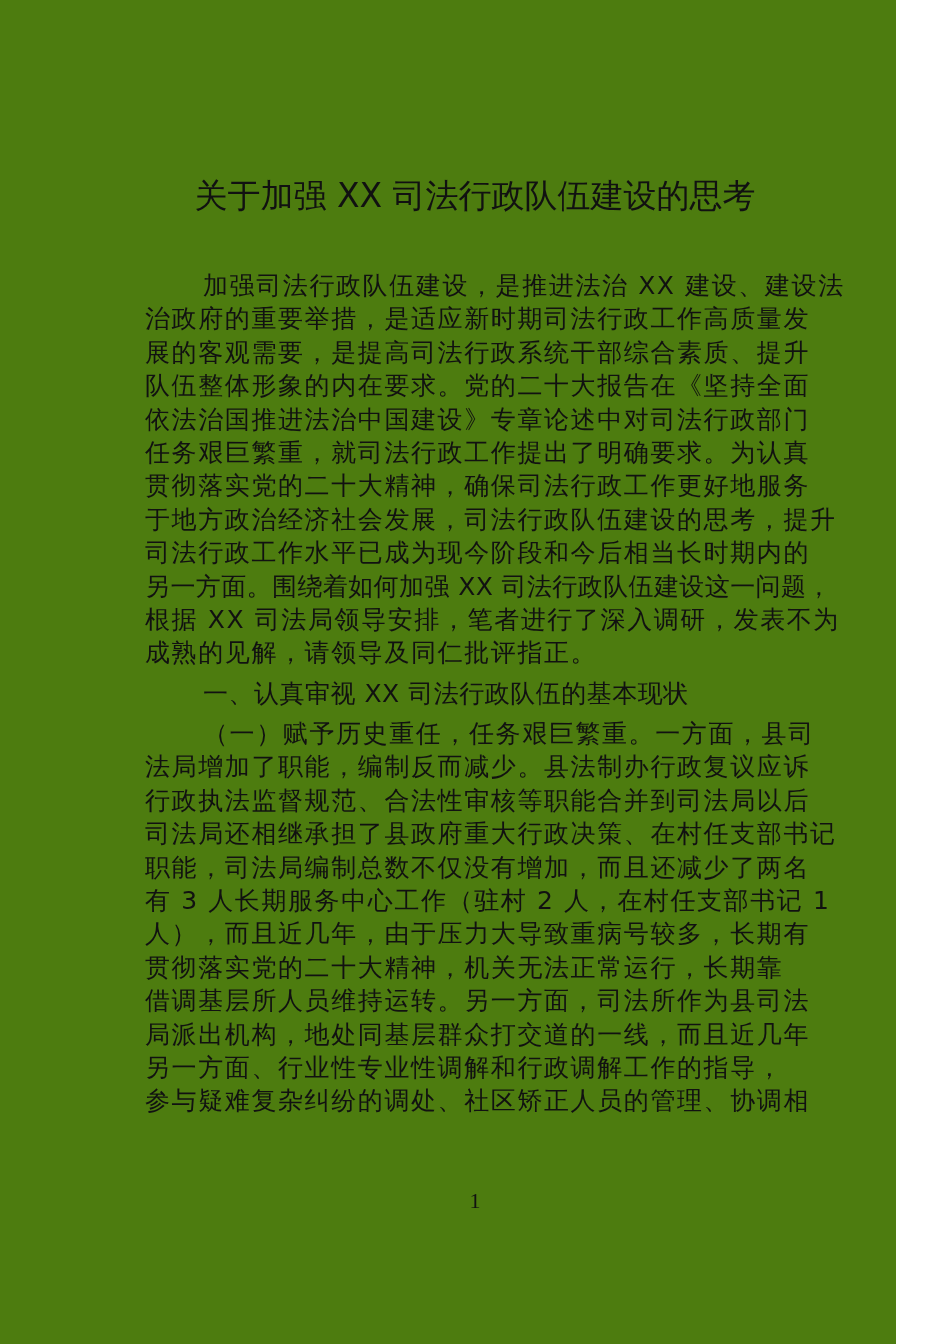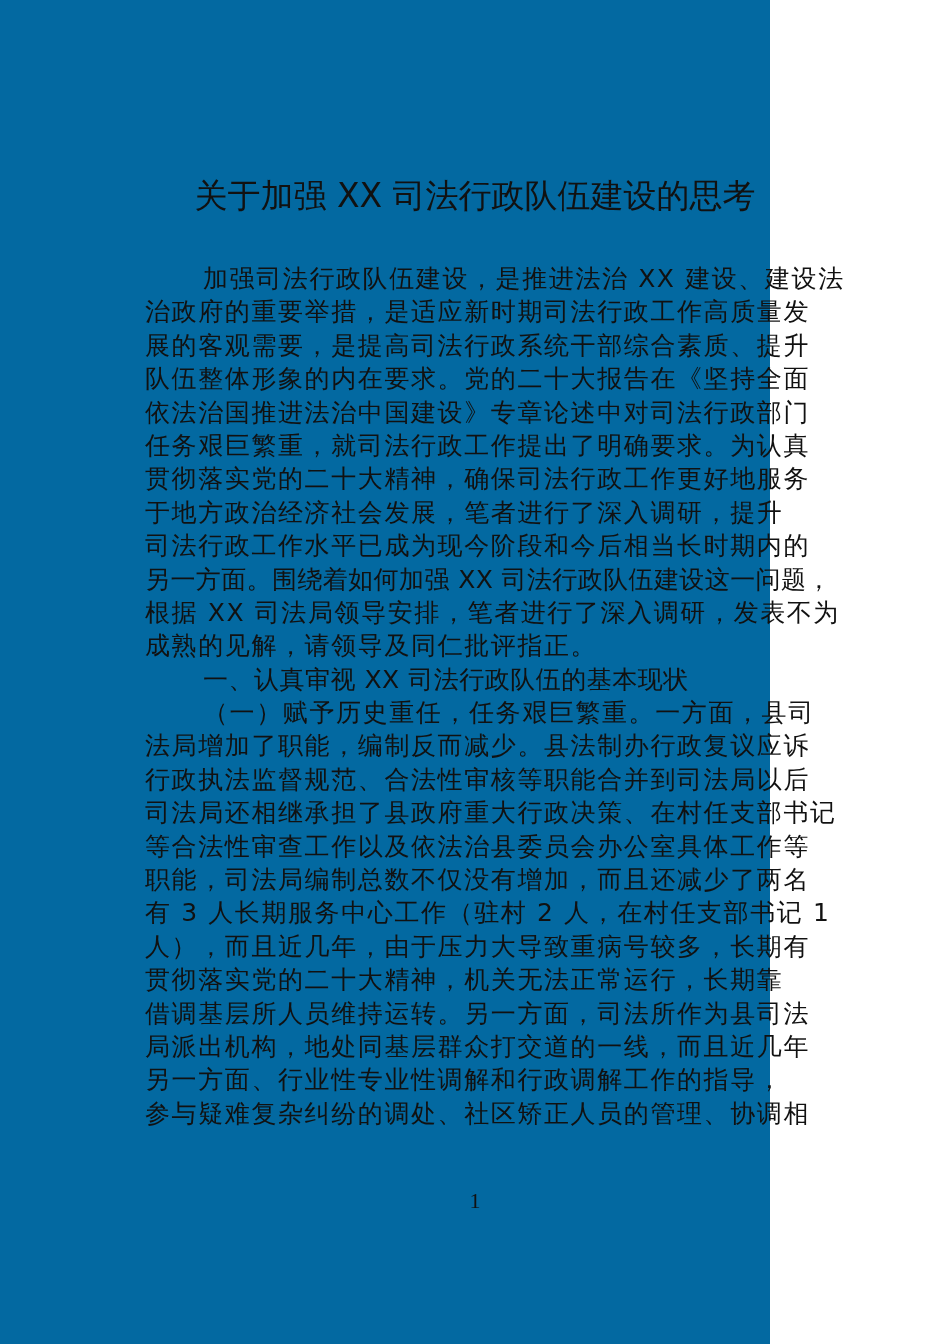--- a/index.html
+++ b/index.html
@@ -1,62 +1,61 @@
 <!DOCTYPE html>
 <html><head>
   <meta charset="utf-8">
   <style>
     html, body { margin: 0; padding: 0; background: #ffffff; }
     body { width: 950px; height: 1344px; position: relative; overflow: hidden; }
-    .page { position: absolute; left: 0; top: 0; width: 770px; height: 1344px; background: #0369a1; }
+    .page { position: absolute; left: 0; top: 0; width: 896px; height: 1344px; background: #4d7c0f; }
     .title {
       position: absolute; top: 172px; left: 0; width: 950px; text-align: center;
       font-family: "DejaVu Sans", sans-serif; font-size: 33px; line-height: 48px;
       color: #111111; letter-spacing: 0px; white-space: nowrap;
     }
     .body {
       position: absolute; left: 145px; top: 262px; width: 690px;
       font-family: "DejaVu Sans", sans-serif; font-size: 25px; color: #111111;
     }
     .line {
       height: 33.4px; line-height: 33.4px; white-space: nowrap;
       letter-spacing: 1.6px;
     }
-    .indent { padding-left: 58px; }
+    .indent { padding-left: 58px; margin-top: 7px; }
     .heading { letter-spacing: 0.5px; }
     .page-number {
       position: absolute; top: 1188px; left: 0; width: 950px; text-align: center;
       font-family: "Liberation Serif", serif; font-size: 22px; color: #111111;
     }
   </style>
 </head>
 <body>
 
 <div class="page">
   <div class="title">关于加强 XX 司法行政队伍建设的思考</div>
 
   <div class="body">
     <div class="line indent">加强司法行政队伍建设，是推进法治 XX 建设、建设法</div>
     <div class="line">治政府的重要举措，是适应新时期司法行政工作高质量发</div>
     <div class="line">展的客观需要，是提高司法行政系统干部综合素质、提升</div>
     <div class="line">队伍整体形象的内在要求。党的二十大报告在《坚持全面</div>
     <div class="line">依法治国推进法治中国建设》专章论述中对司法行政部门</div>
     <div class="line">任务艰巨繁重，就司法行政工作提出了明确要求。为认真</div>
     <div class="line">贯彻落实党的二十大精神，确保司法行政工作更好地服务</div>
-    <div class="line">于地方政治经济社会发展，笔者进行了深入调研，提升</div>
+    <div class="line">于地方政治经济社会发展，司法行政队伍建设的思考，提升</div>
     <div class="line">司法行政工作水平已成为现今阶段和今后相当长时期内的</div>
     <div class="line" style="letter-spacing:0.4px">另一方面。围绕着如何加强 XX 司法行政队伍建设这一问题，</div>
     <div class="line">根据 XX 司法局领导安排，笔者进行了深入调研，发表不为</div>
     <div class="line">成熟的见解，请领导及同仁批评指正。</div>
     <div class="line indent heading">一、认真审视 XX 司法行政队伍的基本现状</div>
     <div class="line indent">（一）赋予历史重任，任务艰巨繁重。一方面，县司</div>
     <div class="line">法局增加了职能，编制反而减少。县法制办行政复议应诉</div>
     <div class="line">行政执法监督规范、合法性审核等职能合并到司法局以后</div>
     <div class="line">司法局还相继承担了县政府重大行政决策、在村任支部书记</div>
-    <div class="line">等合法性审查工作以及依法治县委员会办公室具体工作等</div>
     <div class="line">职能，司法局编制总数不仅没有增加，而且还减少了两名</div>
     <div class="line">有 3 人长期服务中心工作（驻村 2 人，在村任支部书记 1</div>
     <div class="line">人），而且近几年，由于压力大导致重病号较多，长期有</div>
     <div class="line">贯彻落实党的二十大精神，机关无法正常运行，长期靠</div>
     <div class="line">借调基层所人员维持运转。另一方面，司法所作为县司法</div>
     <div class="line">局派出机构，地处同基层群众打交道的一线，而且近几年</div>
     <div class="line">另一方面、行业性专业性调解和行政调解工作的指导，</div>
     <div class="line">参与疑难复杂纠纷的调处、社区矫正人员的管理、协调相</div>
   </div>
 

